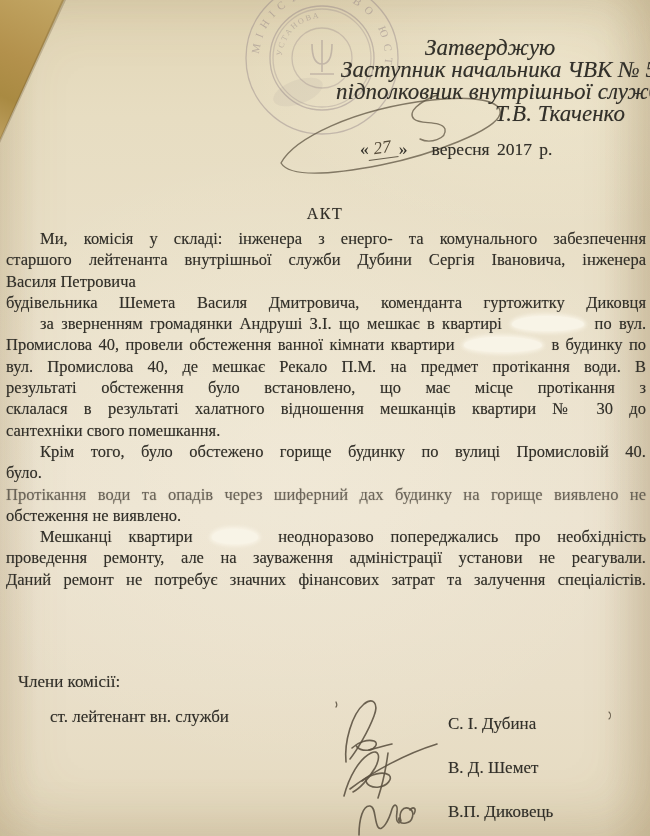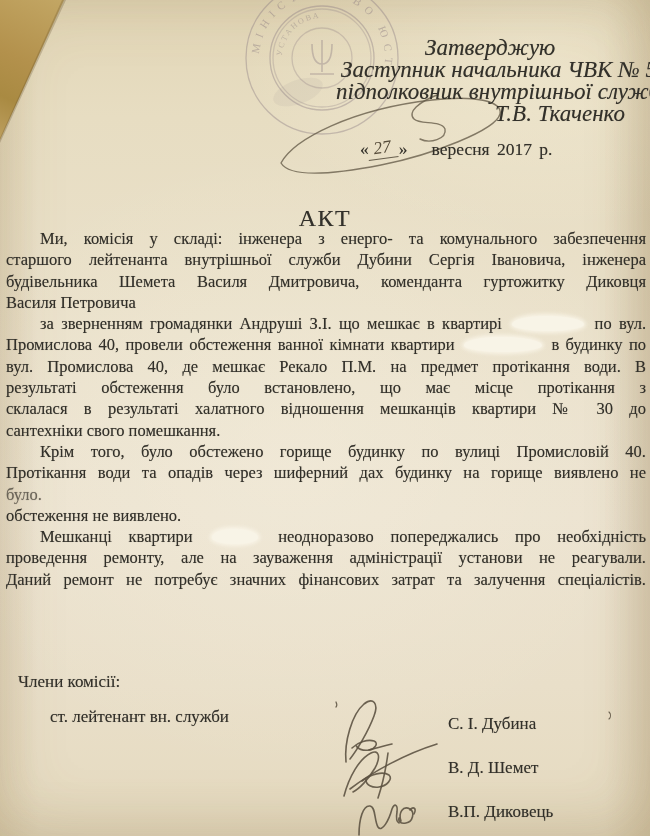--- a/index.html
+++ b/index.html
@@ -19,21 +19,21 @@
     background:linear-gradient(205deg,#c3a765 0%,#b3914c 45%,#a98a42 70%,#c2a466 100%);
   }
   .corner-seam{
     position:absolute;left:0;top:0;width:70px;height:150px;z-index:0;
     clip-path:polygon(0 0,66px 0,0 143px,0 138px,62px 0,0 0);
     background:rgba(90,70,35,.25);
   }
   .overlay{position:absolute;left:0;top:0;z-index:1;pointer-events:none;}
   .txt{position:absolute;z-index:2;color:#32302a;text-shadow:0 0 .7px rgba(55,50,40,.45);}
   .hdr{font-size:23px;white-space:nowrap;font-style:italic;}
-  .doc-title{left:0;width:100%;text-align:center;top:205px;font-size:24px;letter-spacing:1.5px;}
+  .doc-title{left:0;width:100%;text-align:center;top:205px;font-size:16px;letter-spacing:1.5px;}
   .date-line{font-size:17.5px;white-space:nowrap;}
   .day-gap{
     display:inline-block;width:30px;text-align:center;border-bottom:1.2px solid rgba(80,72,55,.85);
     font-style:italic;color:#564c3a;text-shadow:none;
     transform:rotate(-8deg) translateY(-2px);transform-origin:center bottom;
   }
   .date-rest{margin-left:24px;word-spacing:3px;}
   #body-lines{position:absolute;left:6px;top:228px;width:640px;z-index:2;}
   .bline{
     font-size:16.5px;line-height:21.3px;color:#32302a;
@@ -117,31 +117,31 @@
 
   <div class="txt date-line" style="left:360px;top:139px">
     <span>«</span><span class="day-gap">27</span><span>»</span><span class="date-rest">вересня 2017 р.</span>
   </div>
 
   <div class="txt doc-title">АКТ</div>
 
   <div id="body-lines">
       <div class="bline ind just">Ми, комісія у складі: інженера з енерго- та комунального забезпечення</div>
       <div class="bline just">старшого лейтенанта внутрішньої служби Дубини Сергія Івановича, інженера</div>
+      <div class="bline">Василя Петровича</div>
       <div class="bline just">будівельника Шемета Василя Дмитровича, коменданта гуртожитку Диковця</div>
-      <div class="bline">Василя Петровича</div>
       <div class="bline ind just"><span>за зверненням громадянки Андруші З.І. що мешкає в квартирі</span> <span class="redaction" style="width: 72px;"></span> <span>по вул.</span></div>
       <div class="bline just"><span>Промислова 40, провели обстеження ванної кімнати квартири</span> <span class="redaction" style="width: 78px;"></span> <span>в будинку по</span></div>
       <div class="bline just">вул. Промислова 40, де мешкає Рекало П.М. на предмет протікання води. В</div>
       <div class="bline just">результаті обстеження було встановлено, що має місце протікання з</div>
       <div class="bline just">склалася в результаті халатного відношення мешканців квартири № 30 до</div>
       <div class="bline">сантехніки свого помешкання.</div>
       <div class="bline ind just">Крім того, було обстежено горище будинку по вулиці Промисловій 40.</div>
+      <div class="bline">було.</div>
       <div class="bline just">Протікання води та опадів через шиферний дах будинку на горище виявлено не</div>
-      <div class="bline">було.</div>
       <div class="bline">обстеження не виявлено.</div>
       <div class="bline ind just"><span>Мешканці квартири</span> <span class="redaction" style="width: 46px;"></span> <span>неодноразово попереджались про необхідність</span></div>
       <div class="bline just">проведення ремонту, але на зауваження адміністрації установи не реагували.</div>
       <div class="bline just">Даний ремонт не потребує значних фінансових затрат та залучення спеціалістів.</div>
     </div>
 
   <div class="txt footer-label" style="left:18px;top:672px">Члени комісії:</div>
   <div class="txt footer-label" style="left:50px;top:707px">ст. лейтенант вн. служби</div>
   <div id="sig-names">
       <div class="sig-name">С. І. Дубина</div>

